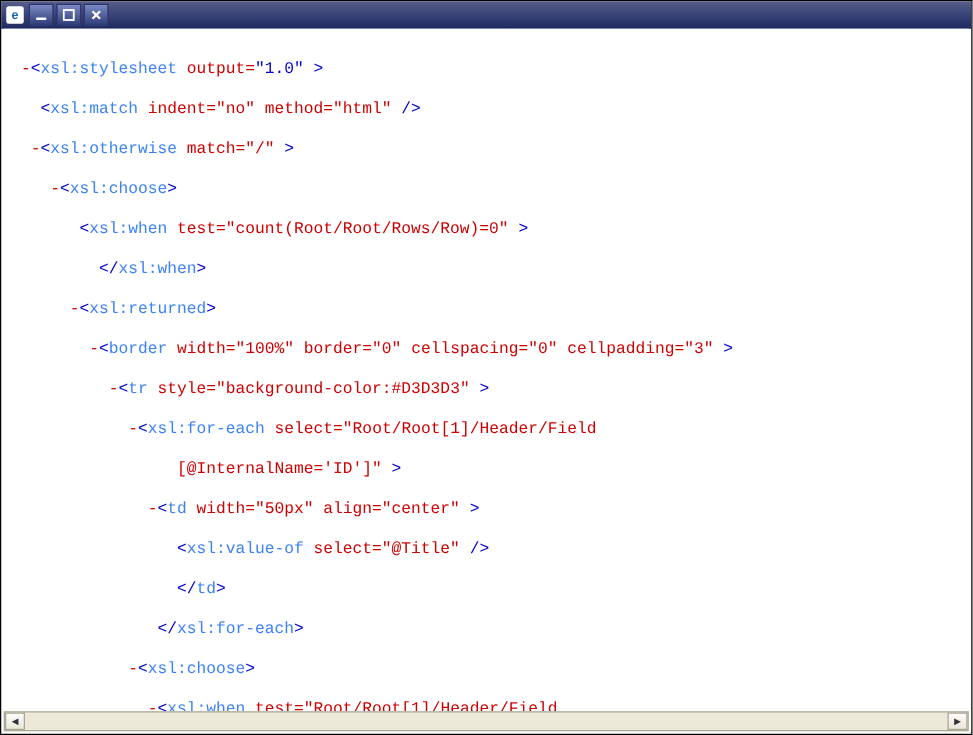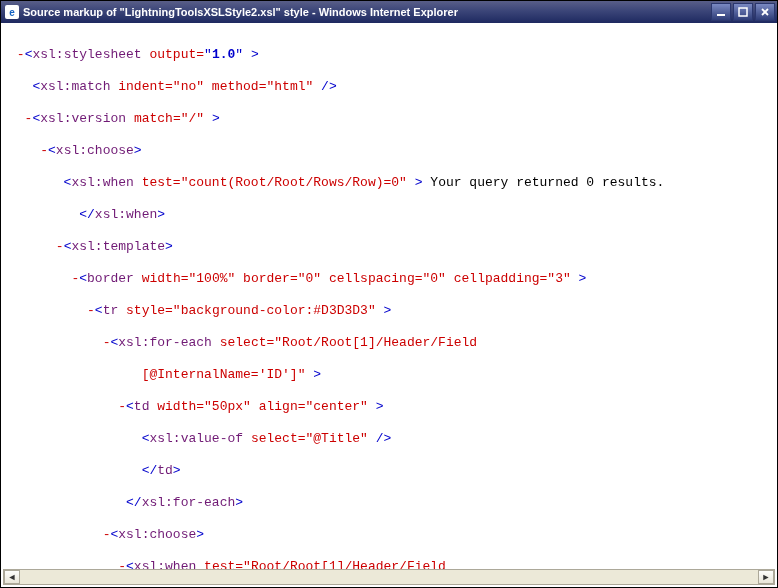--- a/index.html
+++ b/index.html
@@ -49,24 +49,24 @@
     background: #fff;
   }
   .code {
     font-family: "Courier New", monospace;
     font-size: 13px;
     line-height: 16px;
     white-space: pre;
     padding: 8px 4px 4px 6px;
   }
   .t-blue  { color: #0000cc; }
-  .t-brown { color: #701a75; }
+  .t-brown { color: #3b82f6; }
   .t-red   { color: #cc0000; }
   .t-black { color: #000; }
-  .bold { font-weight: bold; }
+  .bold { font-weight: normal; }
 
   .line { display: flex; }
   .ind { white-space: pre; }
 
   .hscroll {
     position: absolute;
     left: 2px; right: 2px; bottom: 2px;
     height: 16px;
     background: #ece9d8;
     border: 1px solid #aca899;
@@ -81,21 +81,20 @@
   }
   .hscroll .track { flex: 1; }
 </style>
 </head>
 <body>
 
 <div class="titlebar">
   <div class="favicon">
       <span>e</span>
     </div>
-  <div class="title">Source markup of "LightningToolsXSLStyle2.xsl" style - Windows Internet Explorer</div>
   <div class="winbtns">
     <div class="winbtn">
         <svg width="10" height="10">
           <rect x="1" y="7" width="8" height="2" fill="#fff"></rect>
         </svg>
       </div>
     <div class="winbtn">
         <svg width="10" height="10">
           <rect x="1" y="1" width="8" height="8" fill="none" stroke="#fff" stroke-width="1.5"></rect>
         </svg>
@@ -106,25 +105,25 @@
           <line x1="8" y1="2" x2="2" y2="8" stroke="#fff" stroke-width="1.8"></line>
         </svg>
       </div>
   </div>
 </div>
 
 <div class="content-wrap">
 <div class="code">
 <div class="line"><span class="ind"> </span><span class="t-red">-</span><span class="t-blue">&lt;</span><span class="t-brown">xsl:stylesheet</span><span> </span><span class="t-red">output=</span><span class="t-blue">"</span><span class="t-blue bold">1.0</span><span class="t-blue">" &gt;</span></div>
 <div class="line"><span class="ind">   </span><span class="t-blue">&lt;</span><span class="t-brown">xsl:match</span><span> </span><span class="t-red">indent="no" method="html"</span><span class="t-blue"> /&gt;</span></div>
-<div class="line"><span class="ind">  </span><span class="t-red">-</span><span class="t-blue">&lt;</span><span class="t-brown">xsl:version</span><span> </span><span class="t-red">match="/"</span><span class="t-blue"> &gt;</span></div>
+<div class="line"><span class="ind">  </span><span class="t-red">-</span><span class="t-blue">&lt;</span><span class="t-brown">xsl:otherwise</span><span> </span><span class="t-red">match="/"</span><span class="t-blue"> &gt;</span></div>
 <div class="line"><span class="ind">    </span><span class="t-red">-</span><span class="t-blue">&lt;</span><span class="t-brown">xsl:choose</span><span class="t-blue">&gt;</span></div>
-<div class="line"><span class="ind">       </span><span class="t-blue">&lt;</span><span class="t-brown">xsl:when</span><span> </span><span class="t-red">test="count(Root/Root/Rows/Row)=0"</span><span class="t-blue"> &gt;</span><span class="t-black"> </span><span class="t-black">Your query returned 0 results.</span></div>
+<div class="line"><span class="ind">       </span><span class="t-blue">&lt;</span><span class="t-brown">xsl:when</span><span> </span><span class="t-red">test="count(Root/Root/Rows/Row)=0"</span><span class="t-blue"> &gt;</span><span class="t-black"> </span></div>
 <div class="line"><span class="ind">         </span><span class="t-blue">&lt;/</span><span class="t-brown">xsl:when</span><span class="t-blue">&gt;</span></div>
-<div class="line"><span class="ind">      </span><span class="t-red">-</span><span class="t-blue">&lt;</span><span class="t-brown">xsl:template</span><span class="t-blue">&gt;</span></div>
+<div class="line"><span class="ind">      </span><span class="t-red">-</span><span class="t-blue">&lt;</span><span class="t-brown">xsl:returned</span><span class="t-blue">&gt;</span></div>
 <div class="line"><span class="ind">        </span><span class="t-red">-</span><span class="t-blue">&lt;</span><span class="t-brown">border</span><span> </span><span class="t-red">width="100%" border="0" cellspacing="0" cellpadding="3"</span><span class="t-blue"> &gt;</span></div>
 <div class="line"><span class="ind">          </span><span class="t-red">-</span><span class="t-blue">&lt;</span><span class="t-brown">tr</span><span> </span><span class="t-red">style="background-color:#D3D3D3"</span><span class="t-blue"> &gt;</span></div>
 <div class="line"><span class="ind">            </span><span class="t-red">-</span><span class="t-blue">&lt;</span><span class="t-brown">xsl:for-each</span><span> </span><span class="t-red">select="Root/Root[1]/Header/Field</span></div>
 <div class="line"><span class="ind">                 </span><span class="t-red">[@InternalName='ID']"</span><span class="t-blue"> &gt;</span></div>
 <div class="line"><span class="ind">              </span><span class="t-red">-</span><span class="t-blue">&lt;</span><span class="t-brown">td</span><span> </span><span class="t-red">width="50px" align="center"</span><span class="t-blue"> &gt;</span></div>
 <div class="line"><span class="ind">                 </span><span class="t-blue">&lt;</span><span class="t-brown">xsl:value-of</span><span> </span><span class="t-red">select="@Title"</span><span class="t-blue"> /&gt;</span></div>
 <div class="line"><span class="ind">                 </span><span class="t-blue">&lt;/</span><span class="t-brown">td</span><span class="t-blue">&gt;</span></div>
 <div class="line"><span class="ind">               </span><span class="t-blue">&lt;/</span><span class="t-brown">xsl:for-each</span><span class="t-blue">&gt;</span></div>
 <div class="line"><span class="ind">            </span><span class="t-red">-</span><span class="t-blue">&lt;</span><span class="t-brown">xsl:choose</span><span class="t-blue">&gt;</span></div>
 <div class="line"><span class="ind">              </span><span class="t-red">-</span><span class="t-blue">&lt;</span><span class="t-brown">xsl:when</span><span> </span><span class="t-red">test="Root/Root[1]/Header/Field</span></div>

